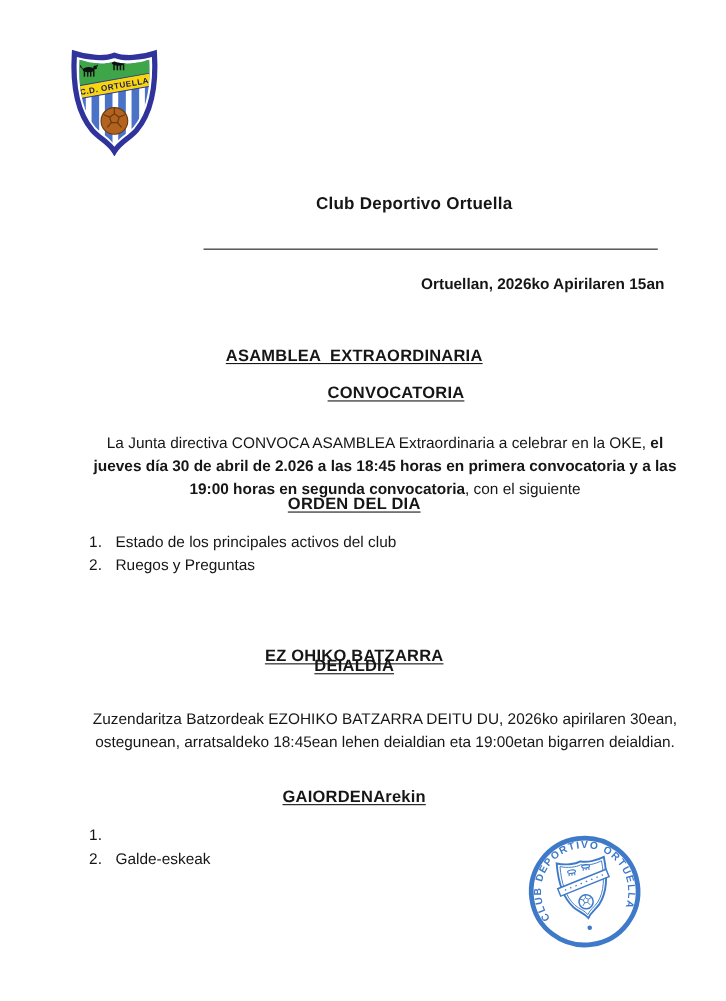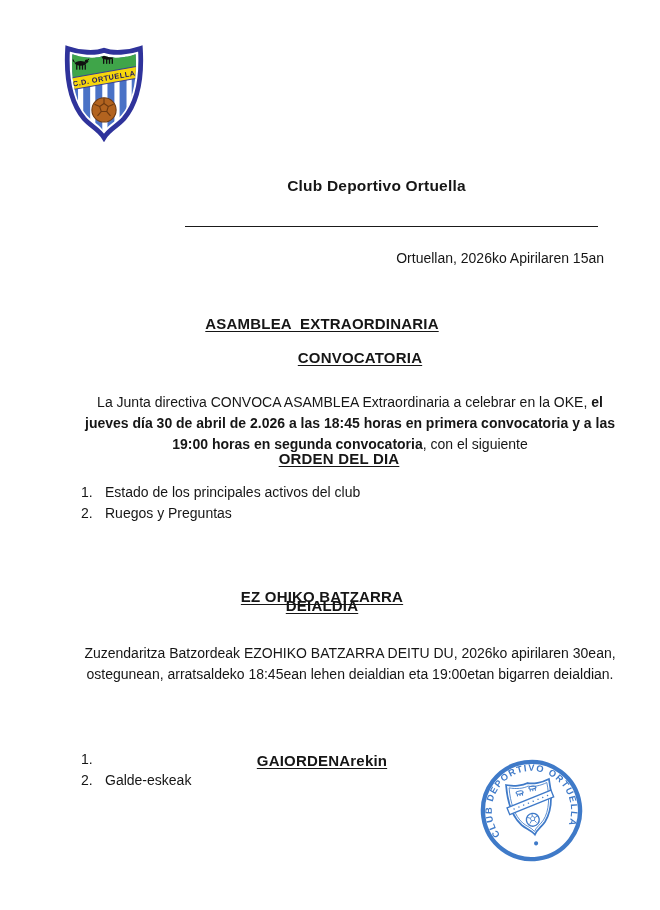--- a/index.html
+++ b/index.html
@@ -4,32 +4,32 @@
 <style>
   html,body{margin:0;padding:0;}
   body{
     width:660px;height:910px;position:relative;background:#ffffff;
     font-family:"Liberation Sans",sans-serif;color:#161616;overflow:hidden;
   }
   .header-block{position:absolute;left:170px;top:177px;width:413px;text-align:center;}
   .doc-title{font-size:15.5px;font-weight:bold;letter-spacing:.2px;}
   .doc-subtitle{font-size:11px;margin-top:10px;letter-spacing:.4px;}
   .rule{position:absolute;left:185px;top:226px;width:413px;border-top:1.6px solid #1a1a1a;}
-  .dateline{position:absolute;top:250px;right:56px;font-size:14px;}
+  .dateline{position:absolute;top:250px;right:56px;font-size:14px;font-weight:bold;}
   .heading{
     position:absolute;left:0;width:644px;text-align:center;
     font-size:15px;font-weight:bold;white-space:pre;letter-spacing:.2px;
     text-decoration:underline;text-underline-offset:2px;
   }
   .h-asamblea{top:315px;}
   .h-convocatoria{top:349px;margin-left:38px;}
-  .h-orden{top:450px;padding-left:17px;}
+  .h-orden{top:450px;}
   .h-ez{top:588px;text-decoration:underline;}
   .h-deialdia{top:597px;}
-  .h-gaiordena{top:752px;text-decoration:underline;}
+  .h-gaiordena{top:716px;text-decoration:underline;}
   .para{position:absolute;left:57px;width:552px;font-size:14px;line-height:21px;text-align:center;margin-left:17px;}
   .para-es{top:378px;}
   .para-eu{top:629px;}
   .para b{font-weight:bold;}
   .agenda{position:absolute;left:81px;font-size:14px;line-height:21px;}
   .agenda-es{top:482px;}
   .agenda-eu{top:749px;}
   .agenda .row{display:flex;}
   .agenda .num{width:24px;flex:0 0 24px;}
   .logo{position:absolute;left:60px;top:45px;width:88px;height:97px;}

